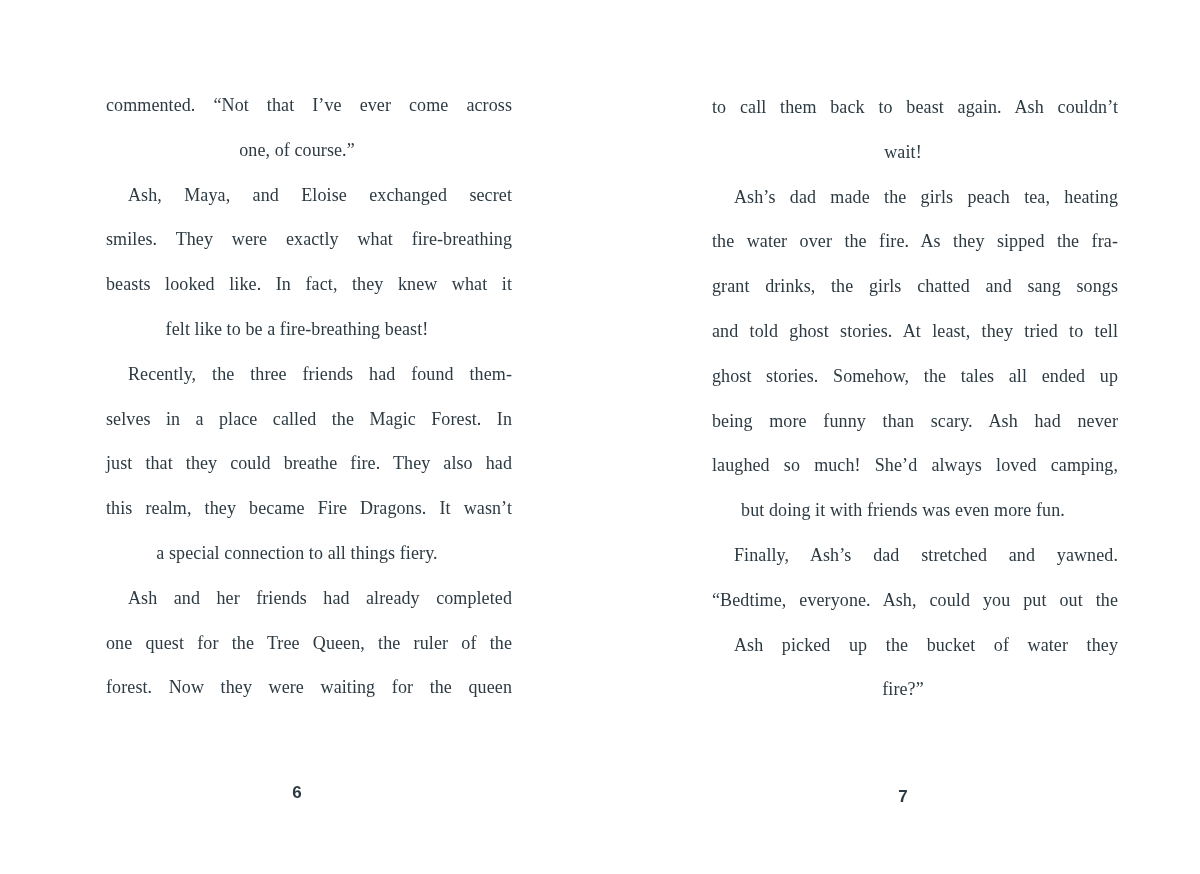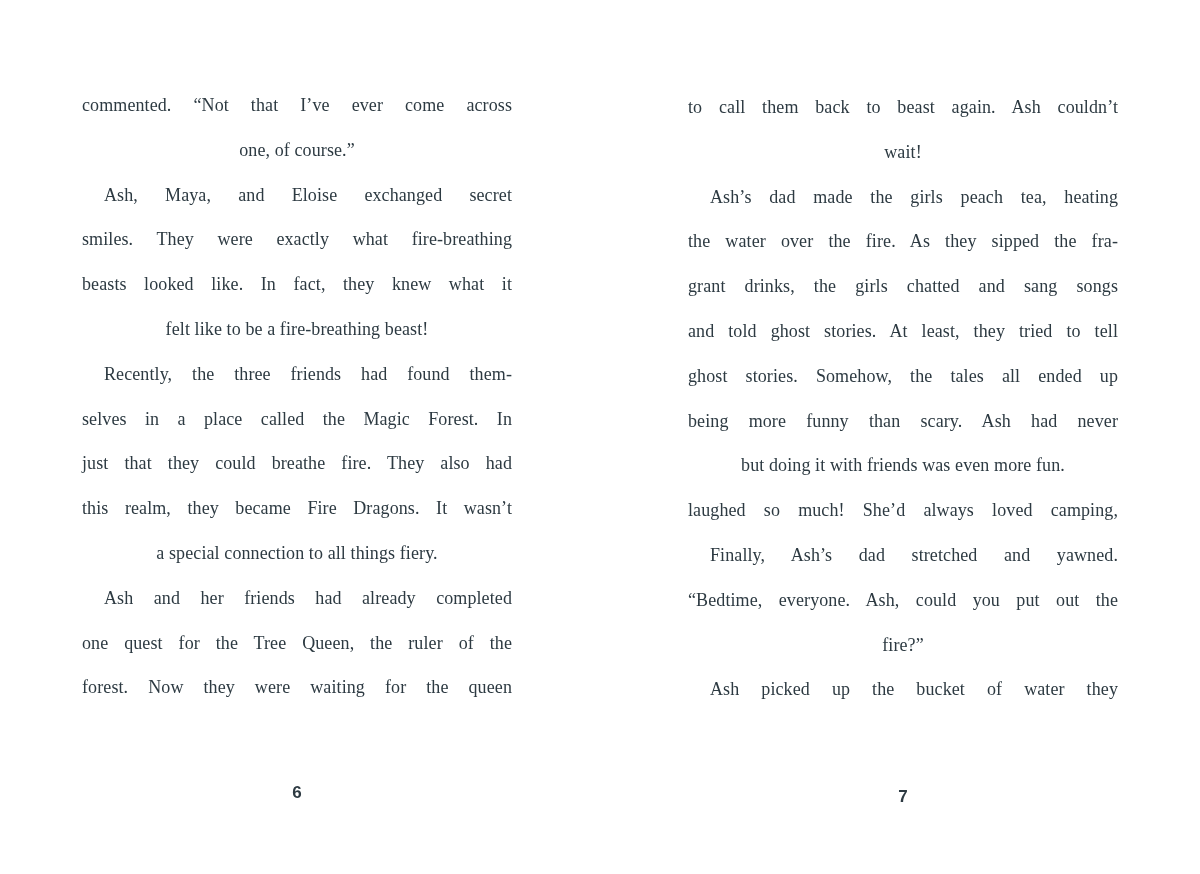--- a/index.html
+++ b/index.html
@@ -26,20 +26,21 @@
   .page-col.left  { left: 82px;  top: 83px; }
   .page-col.right { left: 688px; top: 85px; }
   .line {
     line-height: 44.8px;
     text-align: center;
     white-space: normal;
   }
   .line.j {
     text-align: justify;
     text-align-last: justify;
+    margin-left: 24px;
   }
   .line.indent { padding-left: 22px; }
   .em { }
   .page-number {
     position: absolute;
     width: 430px;
     text-align: center;
     font-family: "Liberation Sans", sans-serif;
     font-weight: 700;
     font-size: 17px;
@@ -72,24 +73,24 @@
 
   <div class="page-col right">
     <div class="line j">to call them back to beast again. Ash couldn’t</div>
     <div class="line">wait!</div>
     <div class="line j indent">Ash’s dad made the girls peach tea, heating</div>
     <div class="line j">the water over the fire. As they sipped the fra-</div>
     <div class="line j">grant drinks, the girls chatted and sang songs</div>
     <div class="line j">and told ghost stories. At least, they tried to tell</div>
     <div class="line j">ghost stories. Somehow, the tales all ended up</div>
     <div class="line j">being more funny than scary. Ash had never</div>
+    <div class="line j">laughed so much! She’d always loved camping,</div>
     <div class="line">but doing it with friends was even more fun.</div>
-    <div class="line j">laughed so much! She’d always loved camping,</div>
     <div class="line j indent">Finally, Ash’s dad stretched and yawned.</div>
     <div class="line j">“Bedtime, everyone. Ash, could you put out the</div>
+    <div class="line j indent">Ash picked up the bucket of water they</div>
     <div class="line">fire?”</div>
-    <div class="line j indent">Ash picked up the bucket of water they</div>
   </div>
 
   <div class="page-number left">6</div>
   <div class="page-number right">7</div>
 
 </div>
 
 </body></html>

